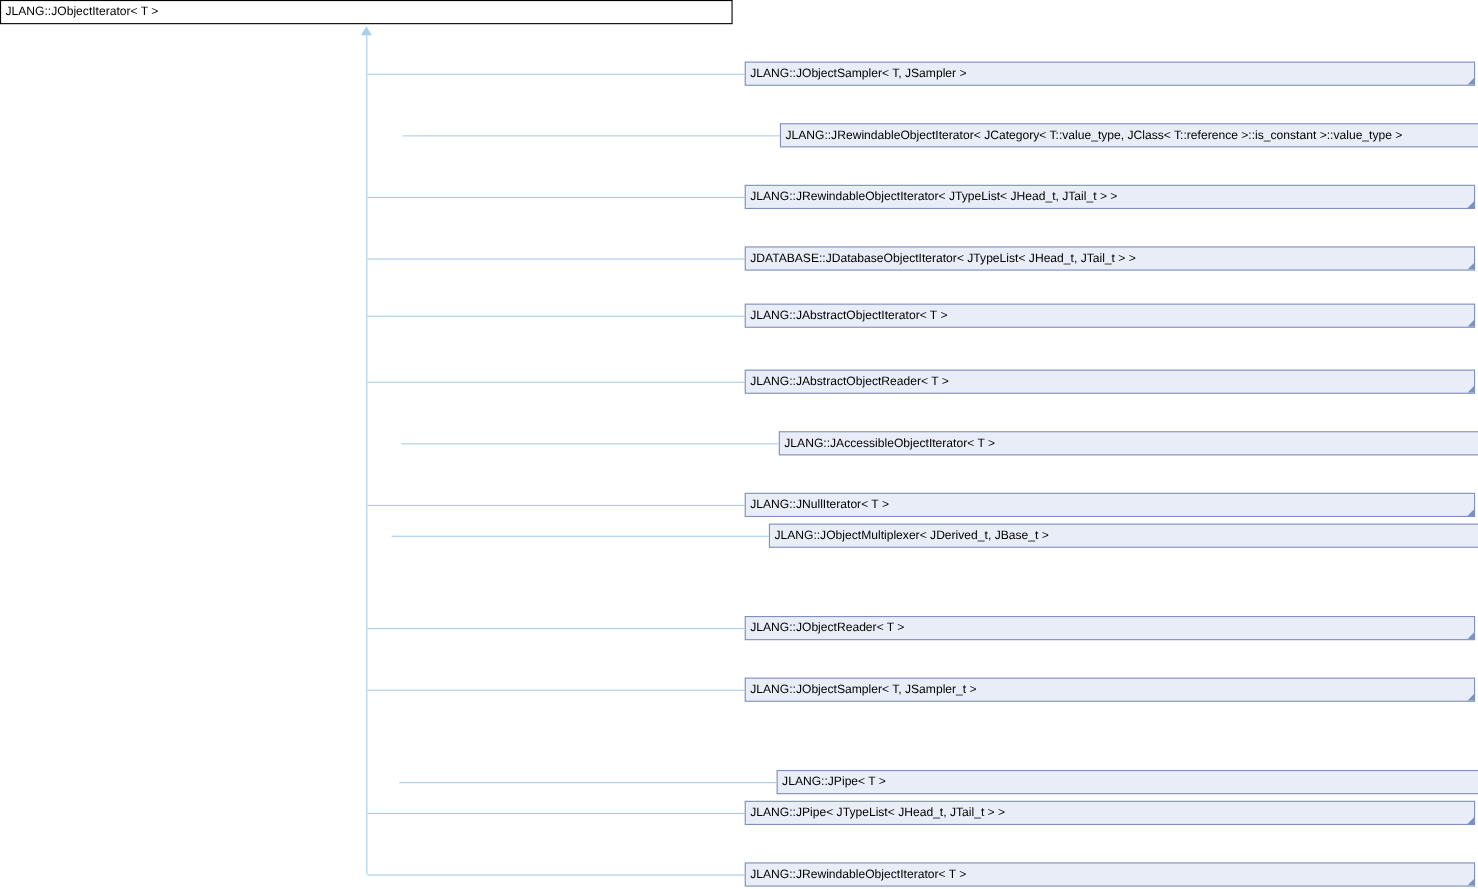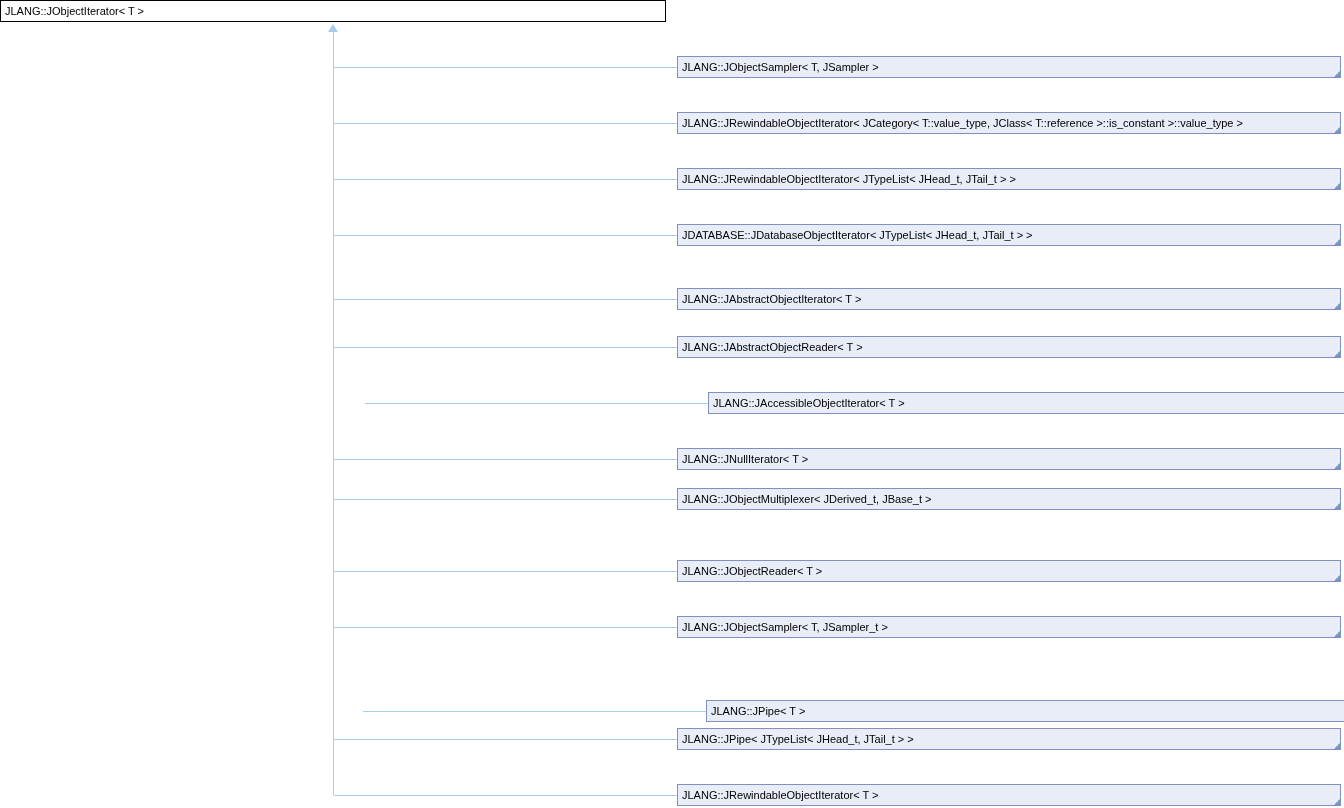--- a/index.html
+++ b/index.html
@@ -100,21 +100,21 @@
 
   <div id="rows">
     <div class="row" style="top: 56px;">
       <div class="hline"></div>
       <div class="node derived-node">
         <span class="label">JLANG::JObjectSampler&lt; T, JSampler &gt;</span>
         <span class="fold"></span>
       </div>
     </div>
 
-    <div class="row" style="top: 112px;">
+    <div class="row" style="top: 112px; margin-left: 32px;">
       <div class="hline"></div>
       <div class="node derived-node">
         <span class="label">JLANG::JRewindableObjectIterator&lt; JCategory&lt; T::value_type, JClass&lt; T::reference &gt;::is_constant &gt;::value_type &gt;</span>
         <span class="fold"></span>
       </div>
     </div>
 
     <div class="row" style="top: 168px;">
       <div class="hline"></div>
       <div class="node derived-node">
@@ -124,21 +124,21 @@
     </div>
 
     <div class="row" style="top: 224px;">
       <div class="hline"></div>
       <div class="node derived-node">
         <span class="label">JDATABASE::JDatabaseObjectIterator&lt; JTypeList&lt; JHead_t, JTail_t &gt; &gt;</span>
         <span class="fold"></span>
       </div>
     </div>
 
-    <div class="row" style="top: 288px;">
+    <div class="row" style="top: 276px;">
       <div class="hline"></div>
       <div class="node derived-node">
         <span class="label">JLANG::JAbstractObjectIterator&lt; T &gt;</span>
         <span class="fold"></span>
       </div>
     </div>
 
     <div class="row" style="top: 336px;">
       <div class="hline"></div>
       <div class="node derived-node">
@@ -156,21 +156,21 @@
     </div>
 
     <div class="row" style="top: 448px;">
       <div class="hline"></div>
       <div class="node derived-node">
         <span class="label">JLANG::JNullIterator&lt; T &gt;</span>
         <span class="fold"></span>
       </div>
     </div>
 
-    <div class="row" style="top: 488px;">
+    <div class="row" style="top: 476px; margin-left: 22px;">
       <div class="hline"></div>
       <div class="node derived-node">
         <span class="label">JLANG::JObjectMultiplexer&lt; JDerived_t, JBase_t &gt;</span>
         <span class="fold"></span>
       </div>
     </div>
 
     <div class="row" style="top: 560px; padding-left: 40px;">
       <div class="hline"></div>
       <div class="node derived-node">

